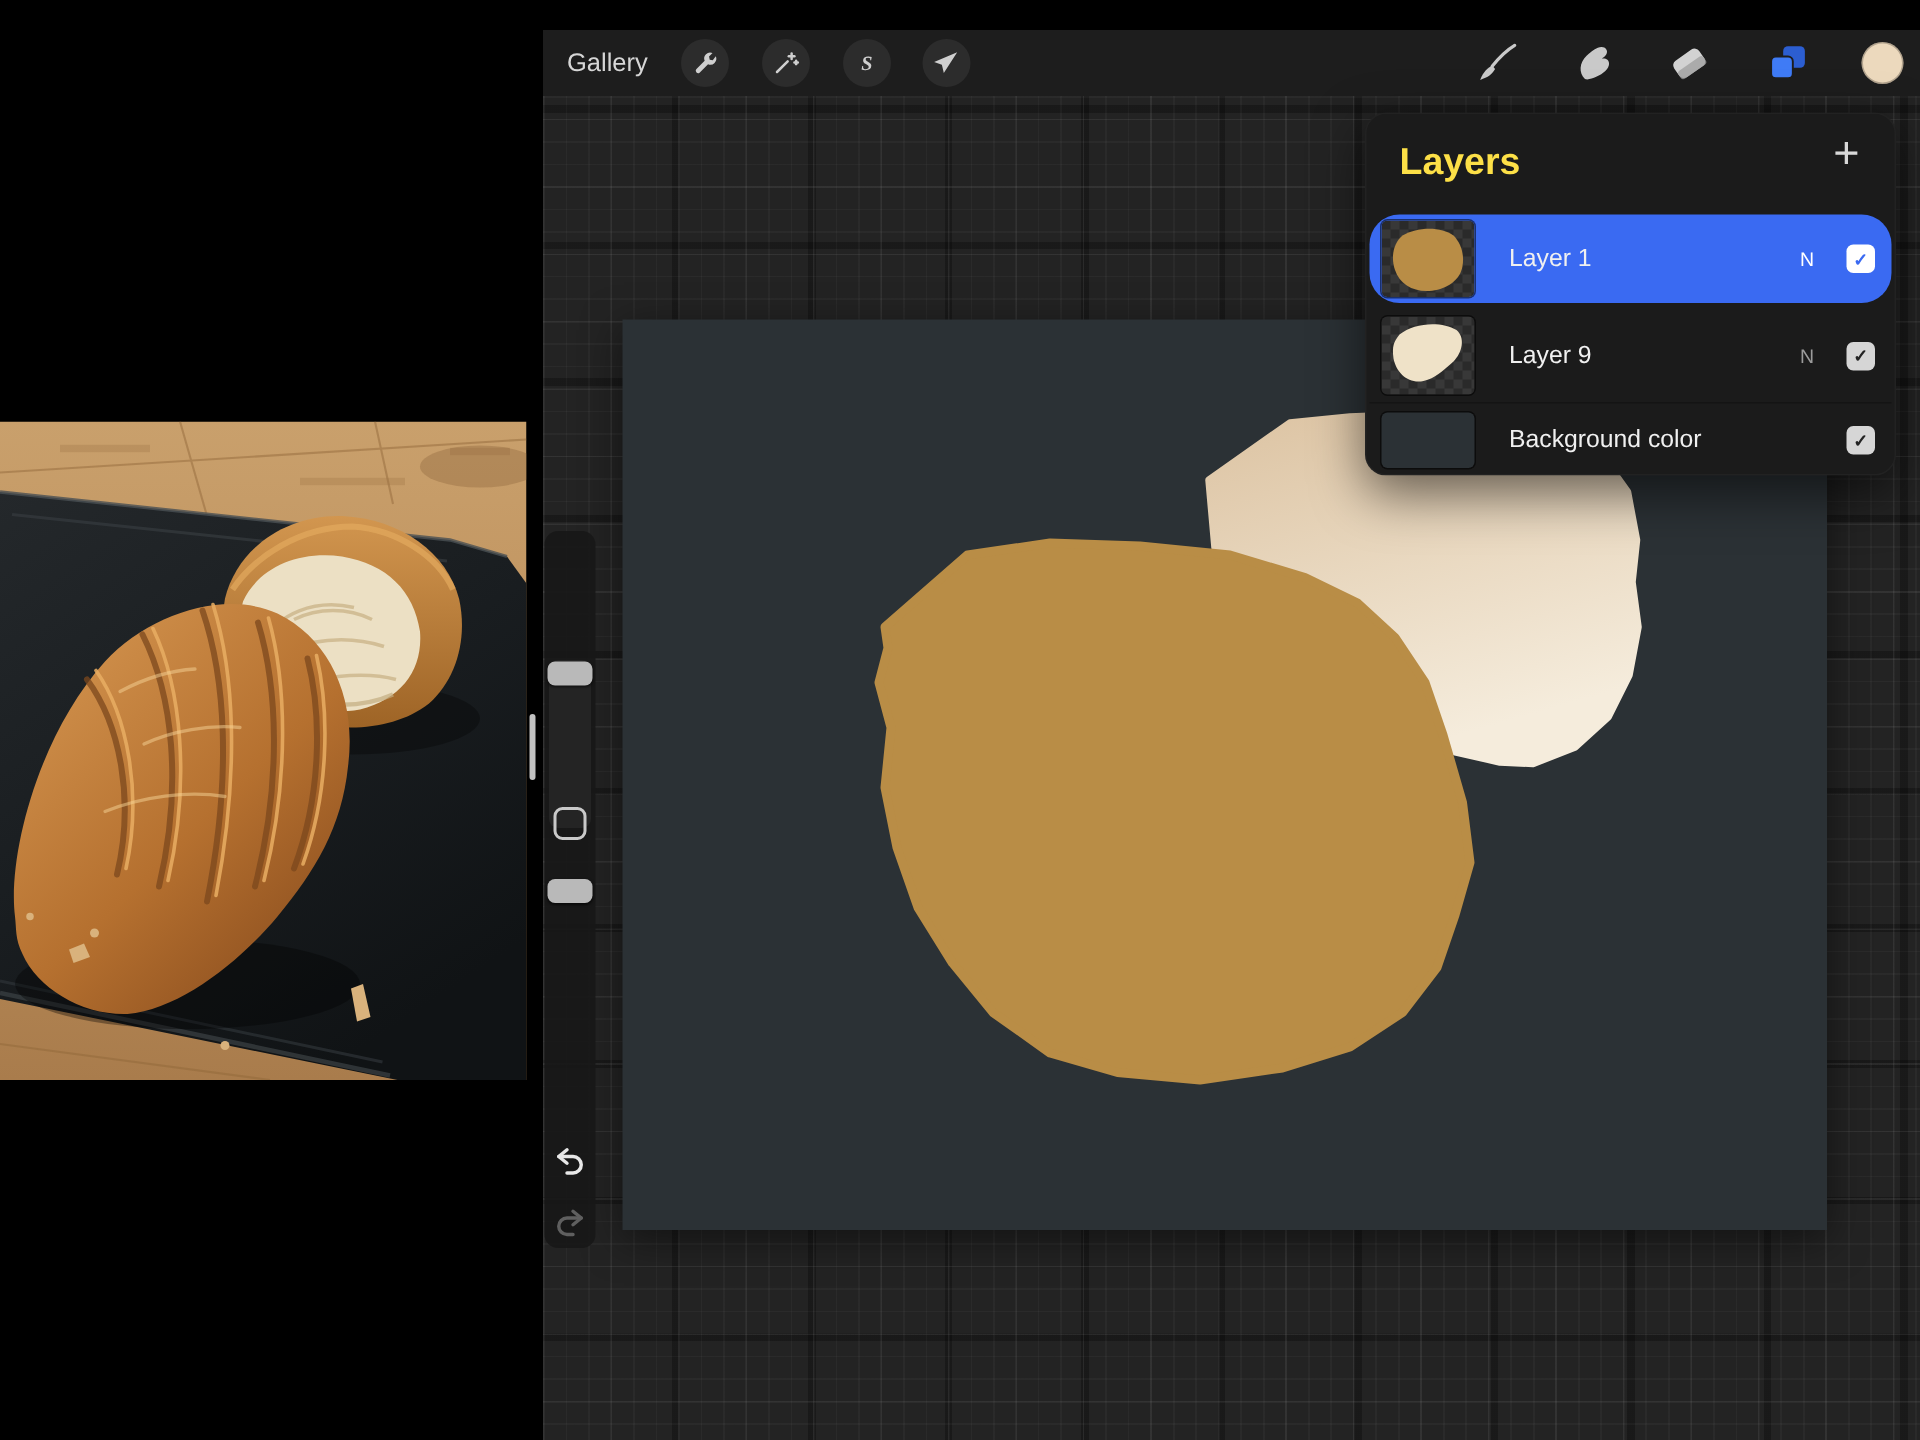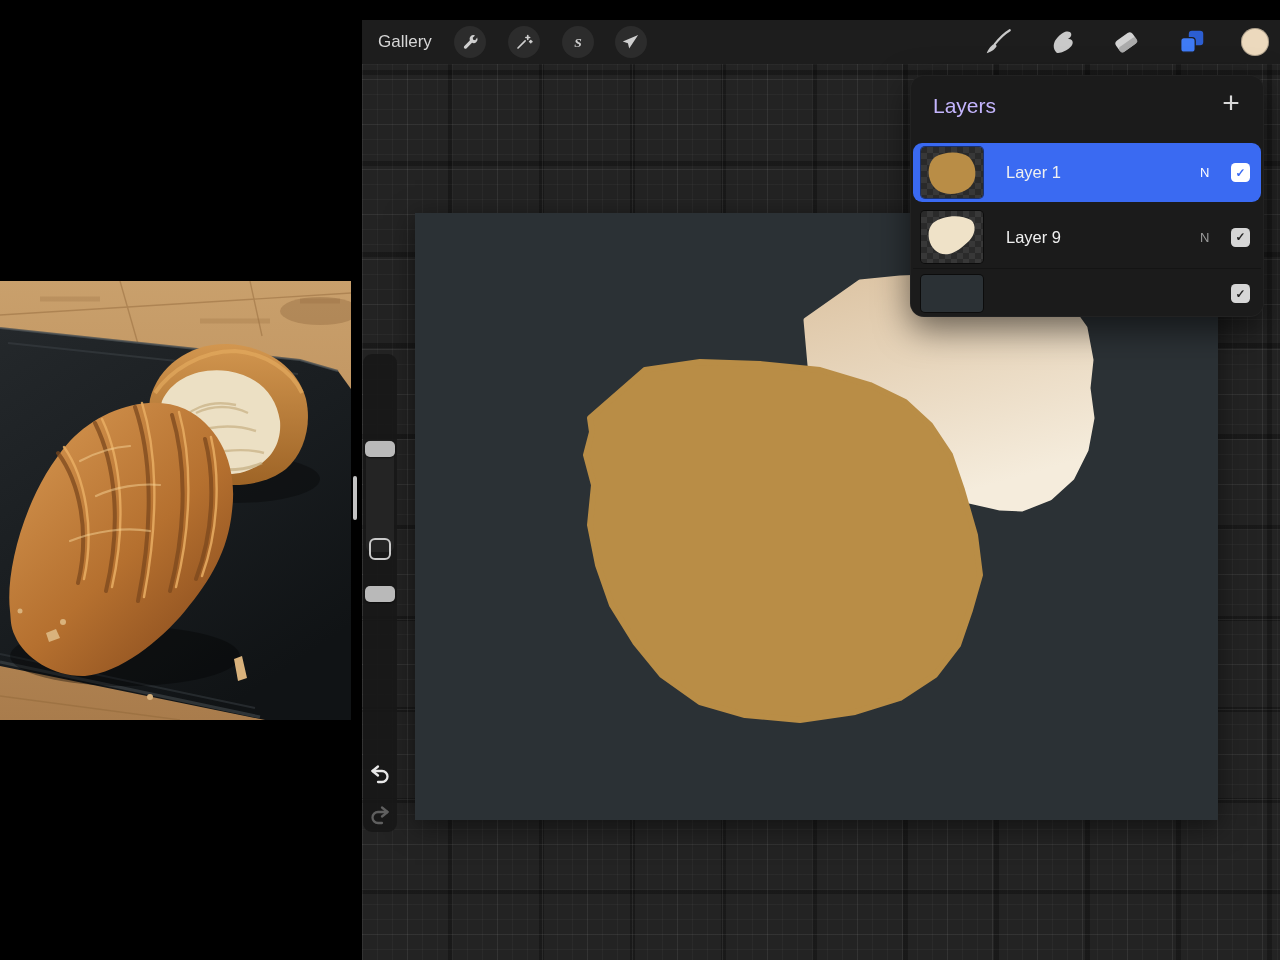--- a/index.html
+++ b/index.html
@@ -40,25 +40,25 @@
           box-shadow:0 1px 2px rgba(0,0,0,.6);}
   .modify{position:absolute;left:6px;width:18px;height:18px;border:2.5px solid #c9c9c9;border-radius:6px;}
   .uicon{position:absolute;left:5px;width:24px;height:24px;}
 
   
   .divider{left:353px;top:456px;width:4px;height:44px;border-radius:2px;background:#d2d2d2;opacity:.92;}
 
   
   .panel{left:910px;top:55px;width:354px;height:242px;background:var(--panel-bg);border-radius:14px;
          box-shadow:0 12px 34px rgba(0,0,0,.55);border:1px solid rgba(255,255,255,.03);box-sizing:border-box;}
-  .panel-title{left:22px;top:18px;font-size:21px;font-weight:normal;color:#c4b5fd;}
+  .panel-title{left:22px;top:18px;font-size:25px;font-weight:bold;color:#fde047;}
   .panel-add{right:16px;top:12px;width:32px;height:32px;color:#d8d8d8;font-size:30px;font-weight:200;
              line-height:30px;text-align:center;}
   .lrow{position:absolute;left:2px;right:2px;height:60px;}
-  .lrow.selected{background:var(--accent-blue);border-radius:9px;}
+  .lrow.selected{background:var(--accent-blue);border-radius:20px;}
   .sep{position:absolute;left:2px;right:2px;height:1px;background:#141414;}
   .thumb{position:absolute;left:8px;width:62px;border-radius:4px;overflow:hidden;
          box-shadow:0 0 0 1px rgba(0,0,0,.55);
          background:repeating-conic-gradient(#383838 0% 25%, #2a2a2a 0% 50%) 0 0 / 12px 12px;}
   .lname{position:absolute;left:93px;top:0;bottom:0;display:flex;align-items:center;
          font-size:16.5px;color:#f0f0f0;}
   .blend{position:absolute;left:287px;top:0;bottom:0;display:flex;align-items:center;font-size:13px;}
   .cbox{position:absolute;left:318px;top:50%;margin-top:-9.5px;width:19px;height:19px;border-radius:4.5px;
         display:flex;align-items:center;justify-content:center;font-size:12px;font-weight:bold;}
   .cbox.on-blue{background:#fff;color:var(--accent-blue);}
@@ -292,17 +292,18 @@
       </div>
       <div class="lname">Layer 9</div>
       <div class="blend" style="color:#9b9b9b">N</div>
       <div class="cbox on-gray">✓</div>
     </div>
 
     <div class="sep" style="top:192px"></div>
 
     <div class="lrow" style="top:193px;height:49px">
       <div class="thumb" style="top:6px;height:37px;background:var(--canvas-bg)"></div>
+      <div class="lname">Background color</div>
       <div class="cbox on-gray">✓</div>
     </div>
   </div>
 
 </div>
 
 </body></html>

